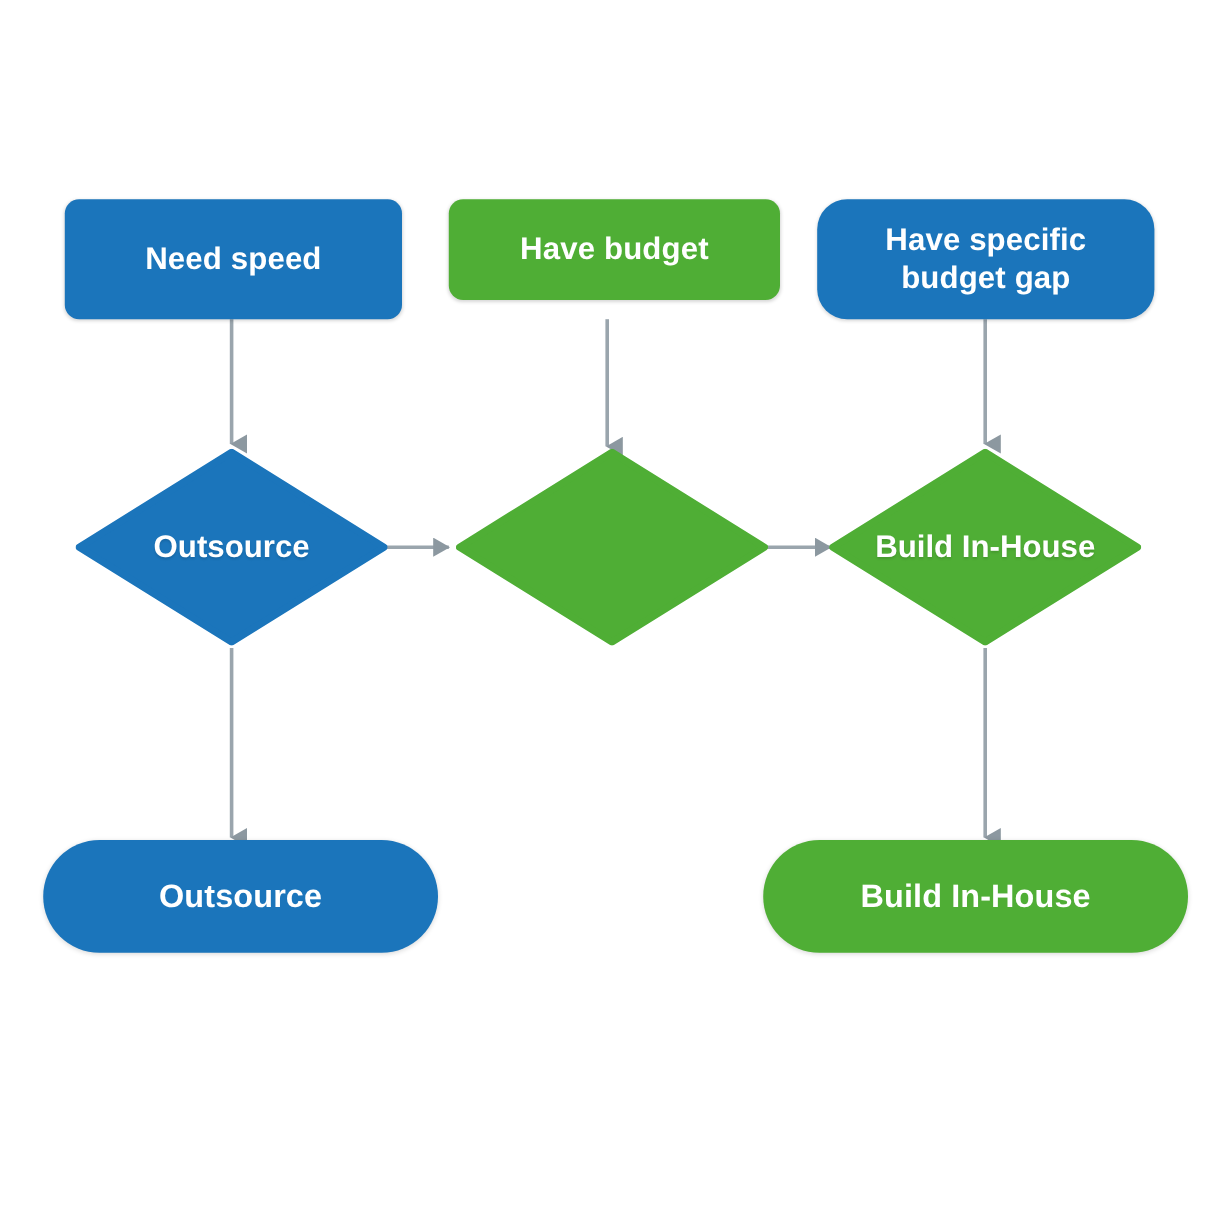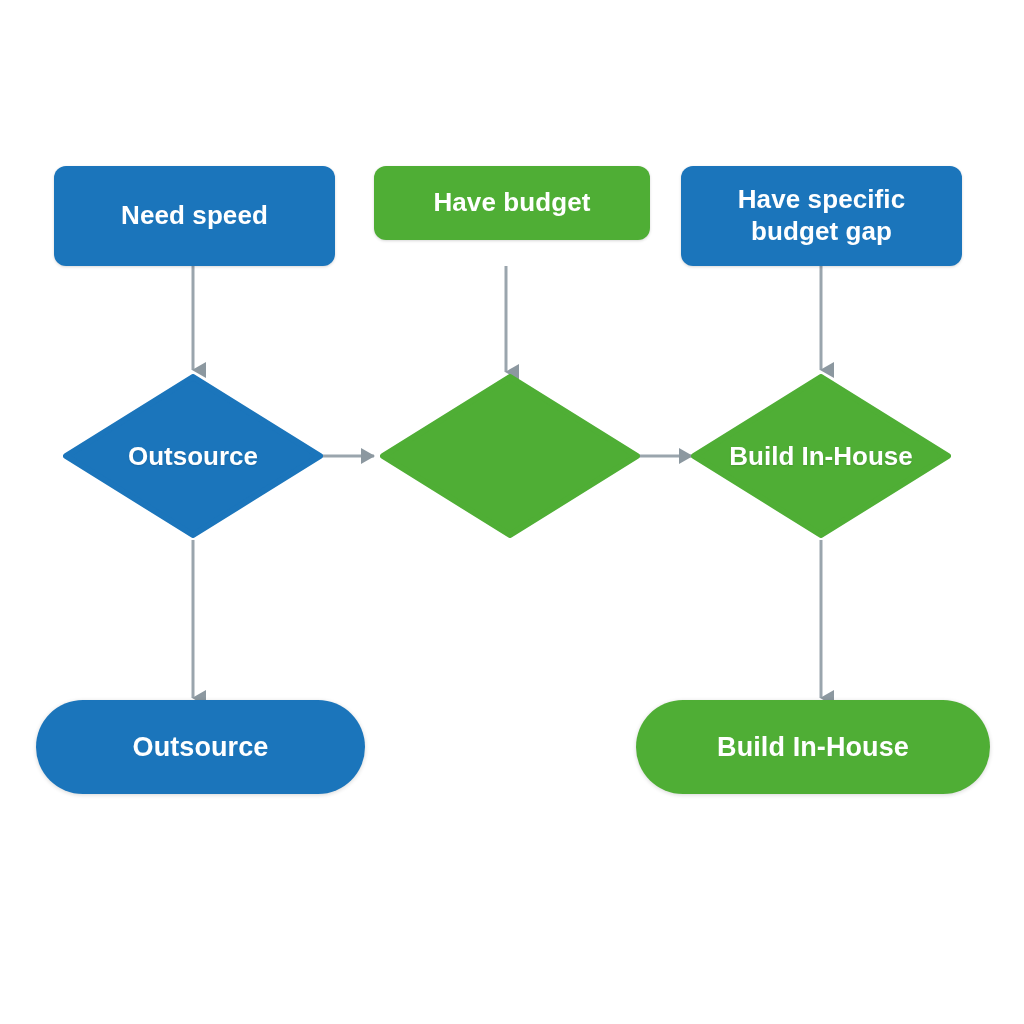--- a/index.html
+++ b/index.html
@@ -113,25 +113,25 @@
 
     <line x1="193" y1="540" x2="193" y2="698" stroke="#9aa5ad" stroke-width="3" marker-end="url(#ah-down)"></line>
 
     <line x1="821" y1="540" x2="821" y2="698" stroke="#9aa5ad" stroke-width="3" marker-end="url(#ah-down)"></line>
   </svg>
 
   <div class="node rect blue" style="left:54px; top:166px; width:281px; height:100px;">
     <span>Need speed</span>
   </div>
 
-  <div class="node rect green" style="left:374px; top:166px; width:276px; height:74px; flex-direction:column;">
+  <div class="node rect green" style="left:374px; top:166px; width:276px; height:84px; flex-direction:column;">
     <span>Have budget</span>
   </div>
 
-  <div class="node rect blue" style="left:681px; top:166px; width:281px; height:100px; flex-direction:column;">
+  <div class="node rect blue" style="left:681px; top:166px; width:281px; height:100px; flex-direction:column;border-radius:25px;">
     <span>Have specific</span>
     <span>budget gap</span>
   </div>
 
   <div class="diamond-wrap" style="left:63px; top:374px; width:260px; height:164px;">
     <svg class="diamond-shape" viewBox="0 0 260 164">
       <path d="M130 3 L257 82 L130 161 L3 82 Z" fill="#1b75bb" stroke="#1b75bb" stroke-width="6" stroke-linejoin="round"></path>
     </svg>
     <span class="diamond-label">Outsource</span>
   </div>

